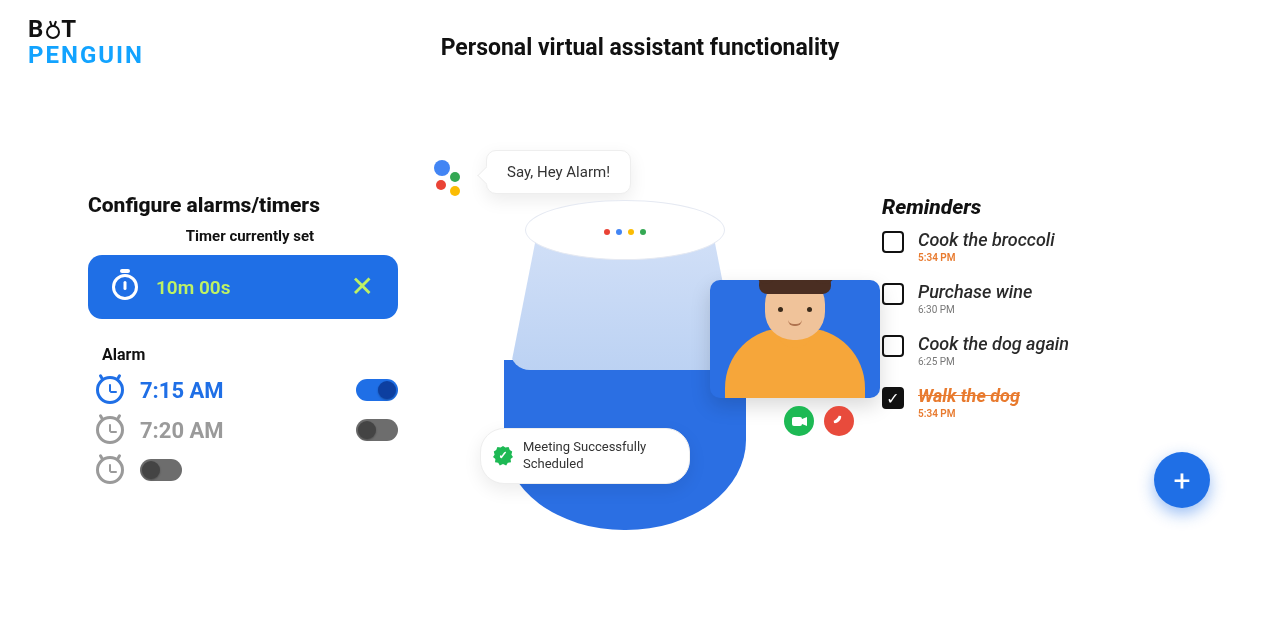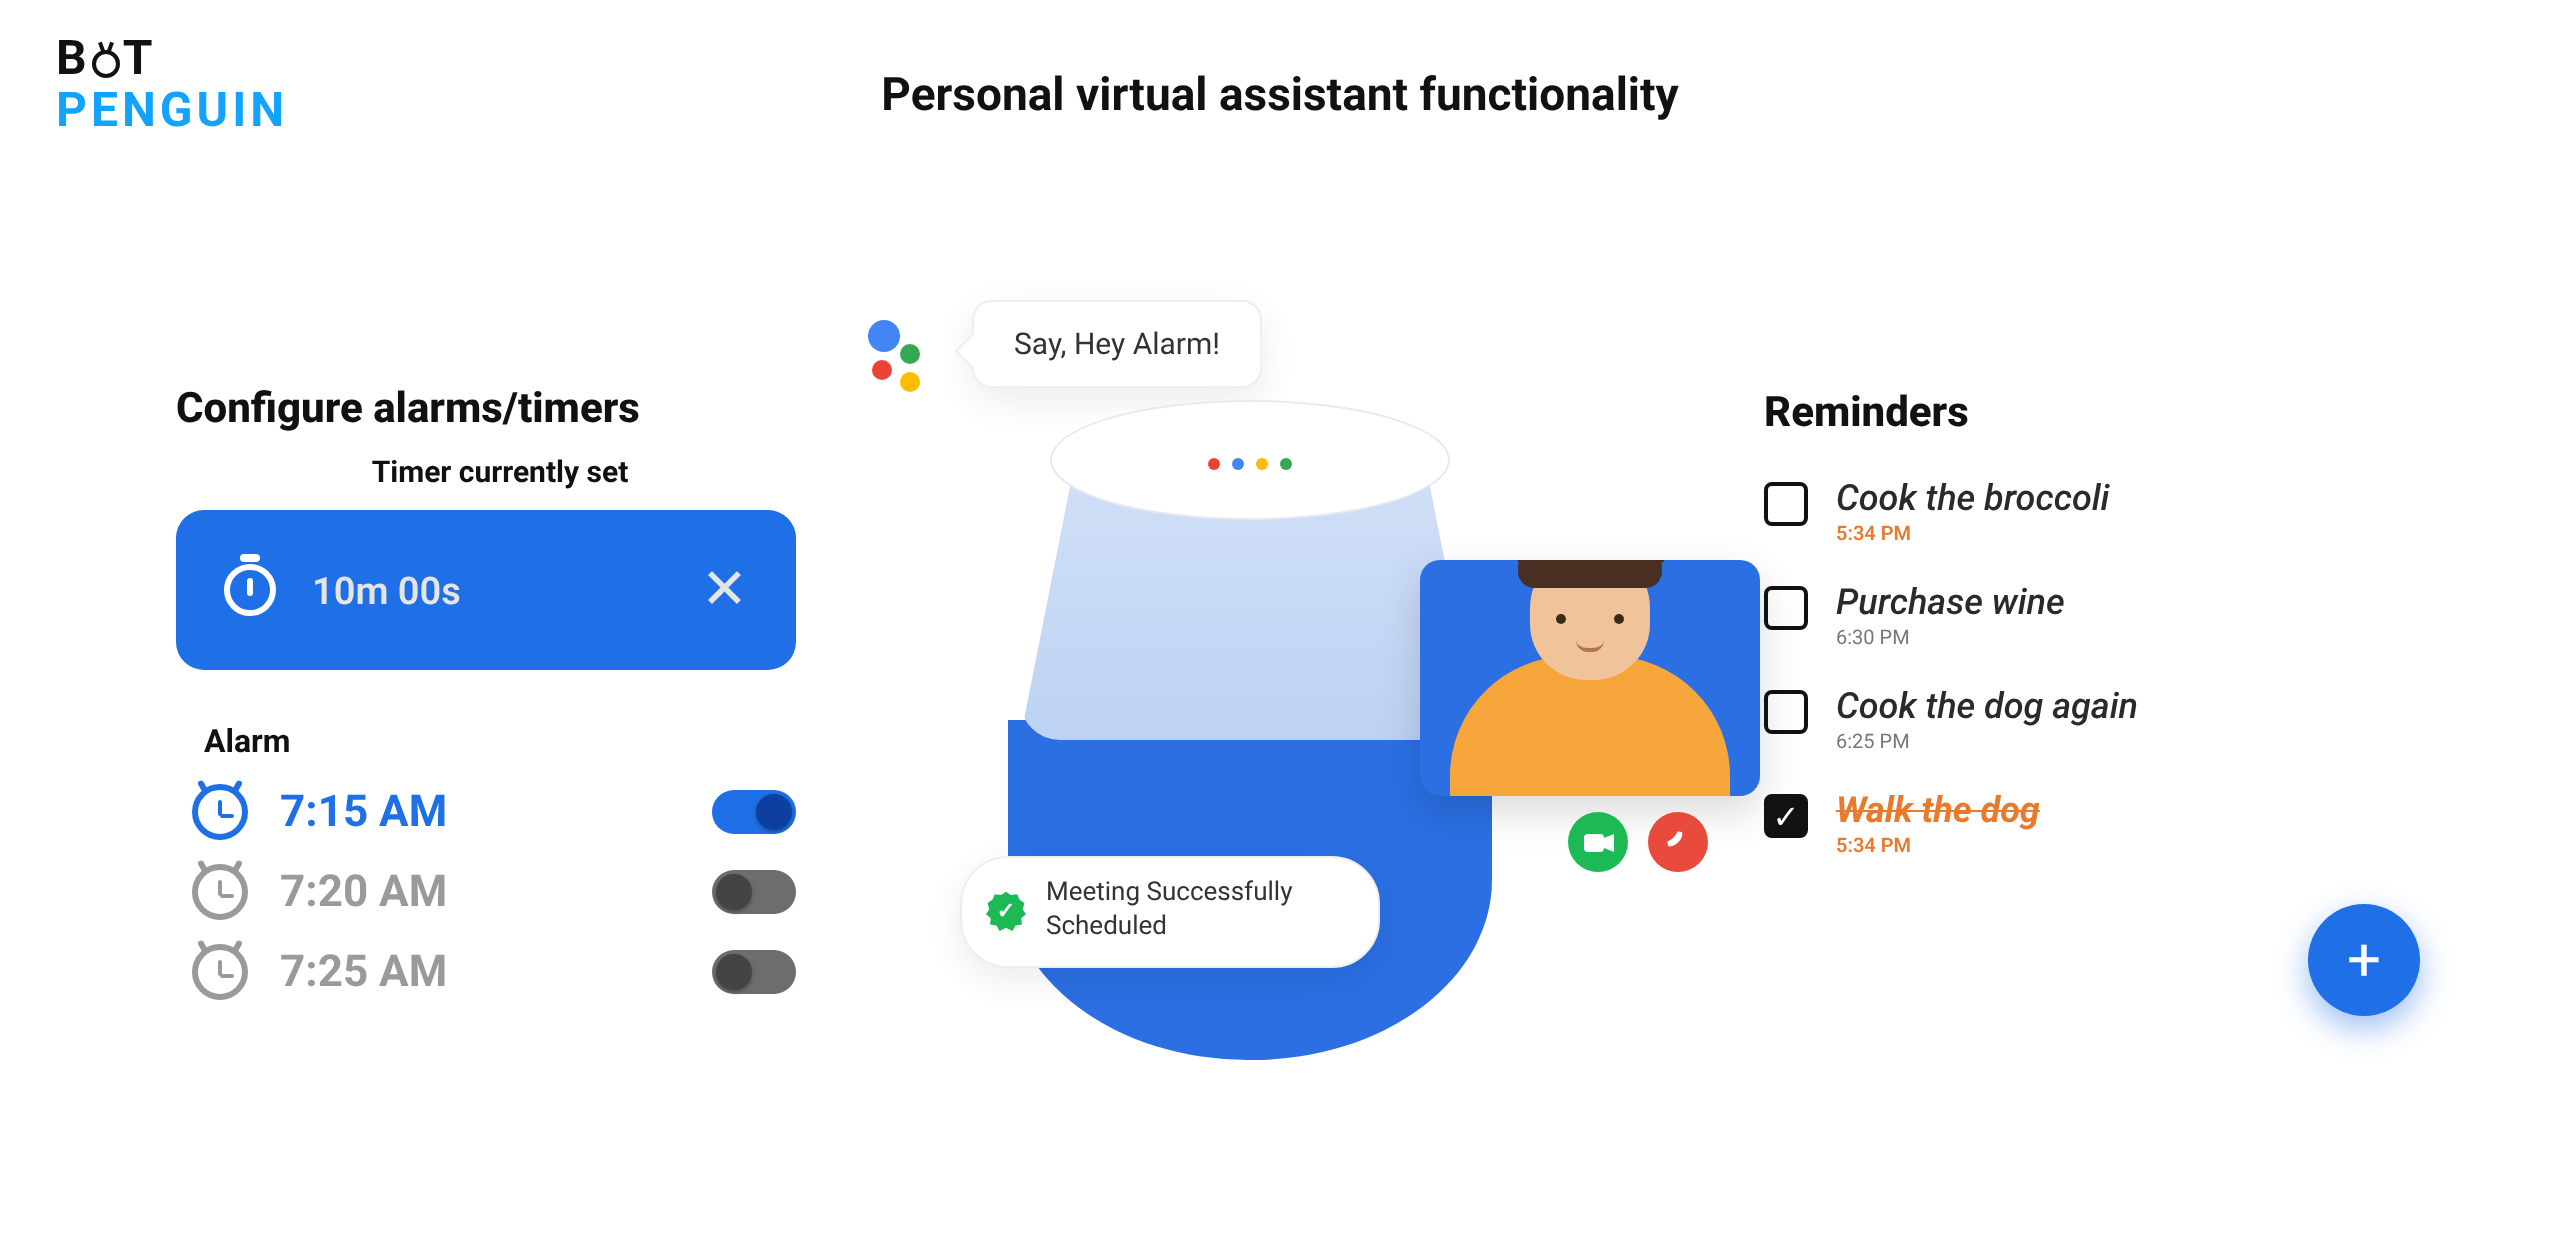--- a/index.html
+++ b/index.html
@@ -52,23 +52,23 @@
   
   .left {
     position:absolute;
     left:88px; top:193px;
     width:310px;
   }
   .left h2 { font-size:21px; font-weight:800; margin-bottom:10px; }
   .left .sub { font-size:15px; font-weight:700; margin:6px 0 10px 14px; color:#111;text-align:center;}
   .timer-pill{
     background:#1f6fe6;
-    color:#e5e5e5;
+    color:#bef264;
     border-radius:14px;
-    height:80px;
+    height:64px;
     display:flex;
     align-items:center;
     padding:0 24px;
     gap:18px;
   }
   .timer-pill .tval{font-size:19px;font-weight:600;flex:1;}
   .timer-pill .close{
     font-size:28px; line-height:1; cursor:pointer;
   }
   .stopwatch-icon{
@@ -175,21 +175,21 @@
   }
   .meeting-pill .badge{
     position:absolute;left:12px;top:50%;transform:translateY(-50%);
     width:20px;height:20px;background:#1db954;
     clip-path:polygon(50% 0,62% 8%,78% 6%,84% 20%,96% 28%,92% 44%,100% 56%,88% 66%,90% 82%,74% 84%,66% 98%,50% 90%,34% 98%,26% 84%,10% 82%,12% 66%,0 56%,8% 44%,4% 28%,16% 20%,22% 6%,38% 8%);
   }
   .meeting-pill .badge::after{content:"✓";position:absolute;inset:0;display:flex;align-items:center;justify-content:center;color:#fff;font-size:11px;font-weight:700;}
 
   
   .right{position:absolute;left:882px;top:195px;width:300px;}
-  .right h2{font-size:21px;font-weight:800;margin-bottom:20px;}
+  .right h2{font-size:21px;font-weight:800;margin-bottom:10px;font-style:italic;}
   .reminder{display:flex;gap:14px;margin-bottom:18px;align-items:flex-start;}
   .chk{
     width:22px;height:22px;border:2.5px solid #111;border-radius:4px;flex-shrink:0;cursor:pointer;margin-top:2px;
     display:flex;align-items:center;justify-content:center;
   }
   .chk.checked{background:#111;color:#fff;font-size:16px;}
   .rtitle{font-size:18px;font-weight:500;color:#2a2a2a;font-style:italic;}
   .rtitle.done{color:#e87a2e;text-decoration:line-through;font-weight:700;}
   .rtime{font-size:10px;color:#777;margin-top:2px;}
   .rtime.orange{color:#e87a2e;font-weight:600;}
@@ -240,21 +240,20 @@
     <div class="atime">7:20 AM</div>
     <div class="toggle off">
         <div class="knob"></div>
       </div>
   </div>
   <div class="alarm-row inactive">
     <div class="aicon" style="border-color:#9a9a9a;color:#9a9a9a">
         <span class="h"></span>
         <span class="m"></span>
       </div>
-    <div class="atime">7:25 AM</div>
     <div class="toggle off">
         <div class="knob"></div>
       </div>
   </div>
 </div>
 
 <div class="center">
   <div class="assistant-dots">
     <span class="d-blue"></span>
       <span class="d-red"></span>

